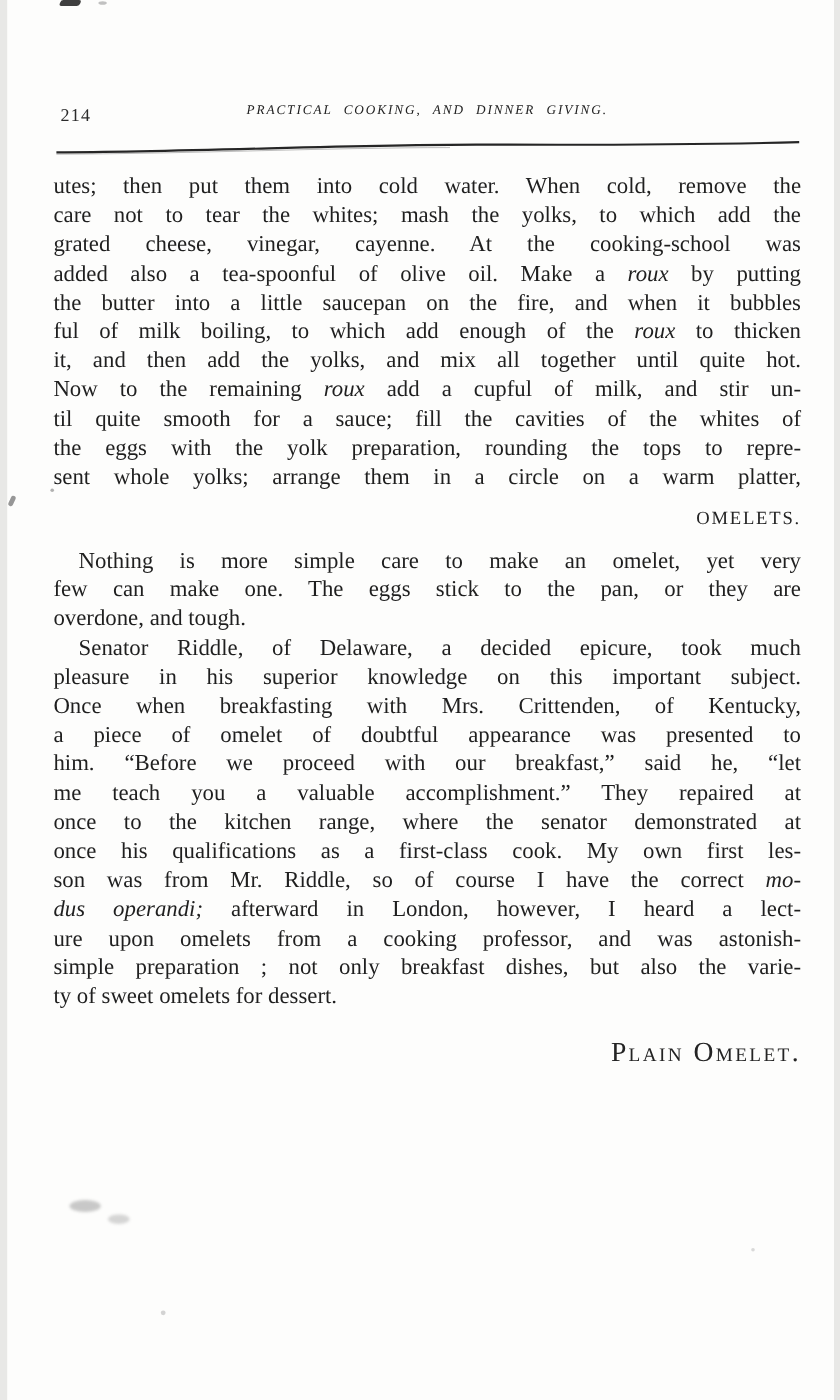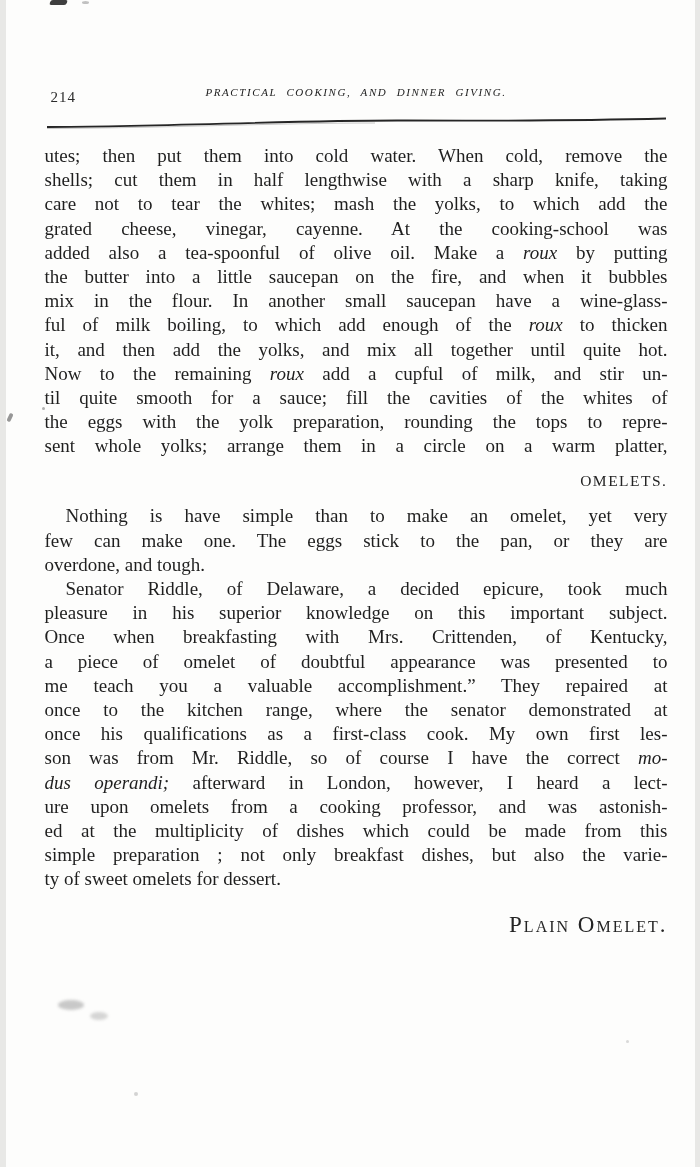--- a/index.html
+++ b/index.html
@@ -128,51 +128,49 @@
     </div>
 
     <svg class="rule-svg" viewBox="0 0 623 14" preserveAspectRatio="none" aria-hidden="true">
       <path d="M2,11 C 120,10.5 260,4 360,4.5 C 470,5 560,4 621,2.5" stroke="#262626" stroke-width="1.8" fill="none"></path>
       <path d="M2,12.5 C 120,12 230,7 330,7" stroke="#4a4a4a" stroke-width="0.6" fill="none" opacity="0.5"></path>
     </svg>
 
     <div class="page-body">
         <div class="paragraph">
           <div class="line"><span>utes; then put them into cold water.  When cold, remove the</span></div>
-          <div class="line"><span>shells; cut them in half lengthwise with a sharp knife, taking</span></div>
           <div class="line"><span>care not to tear the whites; mash the yolks, to which add the</span></div>
           <div class="line"><span>grated cheese, vinegar, cayenne.  At the cooking-school was</span></div>
           <div class="line"><span>added also a tea-spoonful of olive oil.  Make a </span><em>roux</em><span> by putting</span></div>
           <div class="line"><span>the butter into a little saucepan on the fire, and when it bubbles</span></div>
-          <div class="line"><span>mix in the flour.  In another small saucepan have a wine-glass-</span></div>
           <div class="line"><span>ful of milk boiling, to which add enough of the </span><em>roux</em><span> to thicken</span></div>
           <div class="line"><span>it, and then add the yolks, and mix all together until quite hot.</span></div>
           <div class="line"><span>Now to the remaining </span><em>roux</em><span> add a cupful of milk, and stir un-</span></div>
           <div class="line"><span>til quite smooth for a sauce; fill the cavities of the whites of</span></div>
           <div class="line"><span>the eggs with the yolk preparation, rounding the tops to repre-</span></div>
           <div class="line"><span>sent whole yolks; arrange them in a circle on a warm platter,</span></div>
         </div>
         <div class="heading heading-caps">OMELETS.</div>
         <div class="paragraph">
-          <div class="line indent"><span>Nothing is have simple than to make an omelet, yet very</span></div>
+          <div class="line indent"><span>Nothing is more simple care to make an omelet, yet very</span></div>
           <div class="line"><span>few can make one.  The eggs stick to the pan, or they are</span></div>
           <div class="line last"><span>overdone, and tough.</span></div>
         </div>
         <div class="paragraph">
           <div class="line indent"><span>Senator Riddle, of Delaware, a decided epicure, took much</span></div>
           <div class="line"><span>pleasure in his superior knowledge on this important subject.</span></div>
           <div class="line"><span>Once when breakfasting with Mrs. Crittenden, of Kentucky,</span></div>
           <div class="line"><span>a piece of omelet of doubtful appearance was presented to</span></div>
+          <div class="line"><span>him.  “Before we proceed with our breakfast,” said he, “let</span></div>
           <div class="line"><span>me teach you a valuable accomplishment.”  They repaired at</span></div>
           <div class="line"><span>once to the kitchen range, where the senator demonstrated at</span></div>
           <div class="line"><span>once his qualifications as a first-class cook.  My own first les-</span></div>
           <div class="line"><span>son was from Mr. Riddle, so of course I have the correct </span><em>mo-</em></div>
           <div class="line"><em>dus operandi;</em><span> afterward in London, however, I heard a lect-</span></div>
           <div class="line"><span>ure upon omelets from a cooking professor, and was astonish-</span></div>
-          <div class="line"><span>ed at the multiplicity of dishes which could be made from this</span></div>
           <div class="line"><span>simple preparation ; not only breakfast dishes, but also the varie-</span></div>
           <div class="line last"><span>ty of sweet omelets for dessert.</span></div>
         </div>
         <div class="heading heading-sc">Plain Omelet.</div>
       </div>
 
   </div>
 </div>
 
 </body></html>

